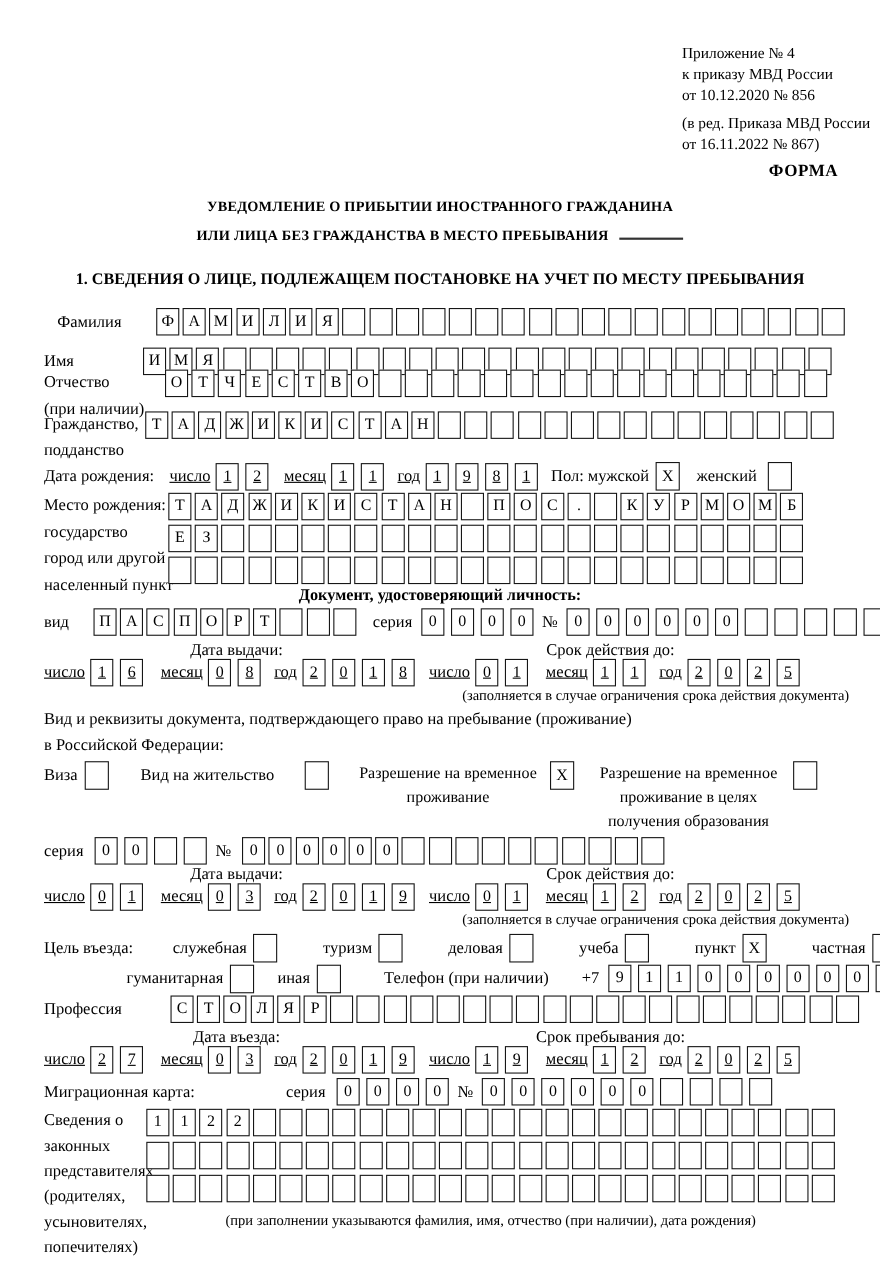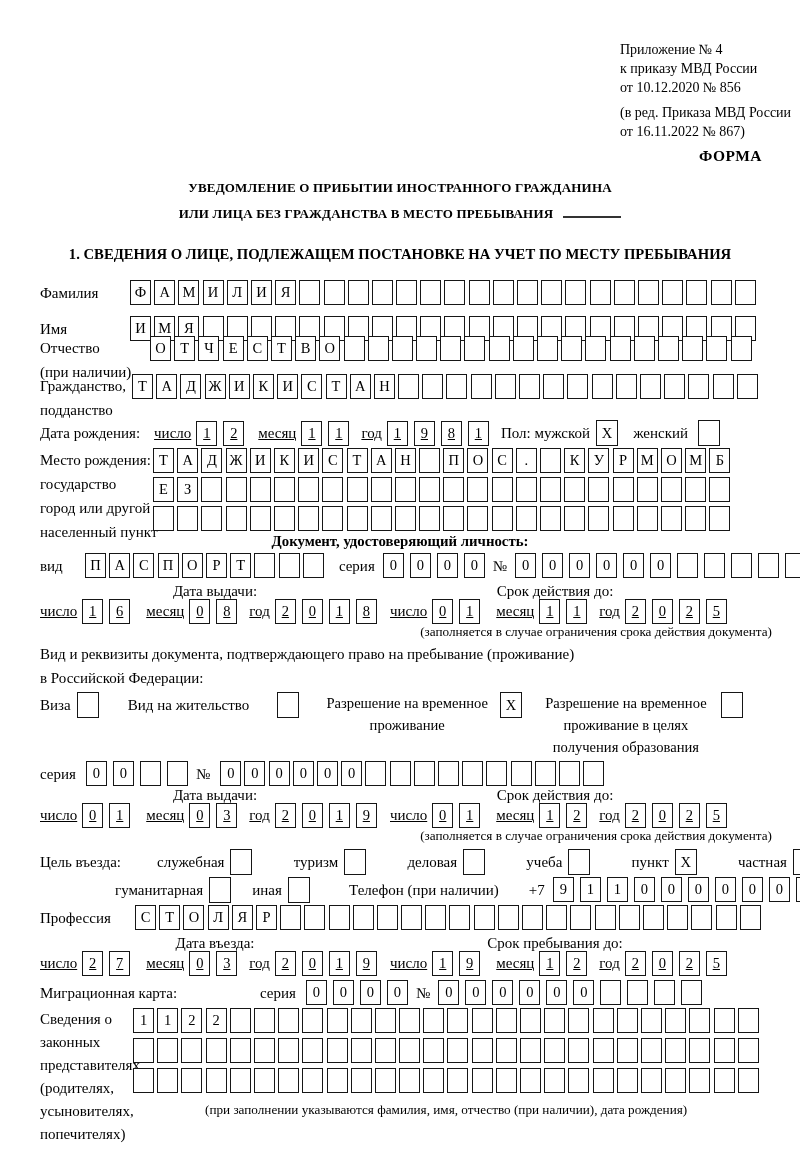--- a/index.html
+++ b/index.html
@@ -53,21 +53,21 @@
 
   <div class="abs b" style="right:38px;top:147px;font-size:15.5px;letter-spacing:.5px;">ФОРМА</div>
 
   <div class="abs title" style="top:180px;left:0;">УВЕДОМЛЕНИЕ О ПРИБЫТИИ ИНОСТРАННОГО ГРАЖДАНИНА</div>
   <div class="abs title" style="top:203px;left:0;">
     <span>ИЛИ ЛИЦА БЕЗ ГРАЖДАНСТВА В МЕСТО ПРЕБЫВАНИЯ</span><span class="title-underline"></span>
   </div>
 
   <div class="abs section1" style="top:246px;left:0;">1. СВЕДЕНИЯ О ЛИЦЕ, ПОДЛЕЖАЩЕМ ПОСТАНОВКЕ НА УЧЕТ ПО МЕСТУ ПРЕБЫВАНИЯ</div>
 
-  <div class="row" style="top:280px;left:40px;">
+  <div class="row" style="top:280px;left:52px;">
     <span class="lbl" style="width:90px;">Фамилия</span>
     <span class="bxs">
         <span class="bx">Ф</span>
         <span class="bx">А</span>
         <span class="bx">М</span>
         <span class="bx">И</span>
         <span class="bx">Л</span>
         <span class="bx">И</span>
         <span class="bx">Я</span>
         <span class="bx"></span>
@@ -602,21 +602,21 @@
         <span class="bx">0</span>
         <span class="bx">0</span>
         <span class="bx">0</span>
         <span class="bx">0</span>
         <span class="bx">0</span>
         <span class="bx">0</span>
         <span class="bx"></span>
       </span>
   </div>
 
-  <div class="row" style="top:905px;left:40px;">
+  <div class="row" style="top:905px;left:40px;gap:20px;">
     <span class="lbl" style="width:95px;">Профессия</span>
     <span class="bxs">
         <span class="bx">С</span>
         <span class="bx">Т</span>
         <span class="bx">О</span>
         <span class="bx">Л</span>
         <span class="bx">Я</span>
         <span class="bx">Р</span>
         <span class="bx"></span>
         <span class="bx"></span>

